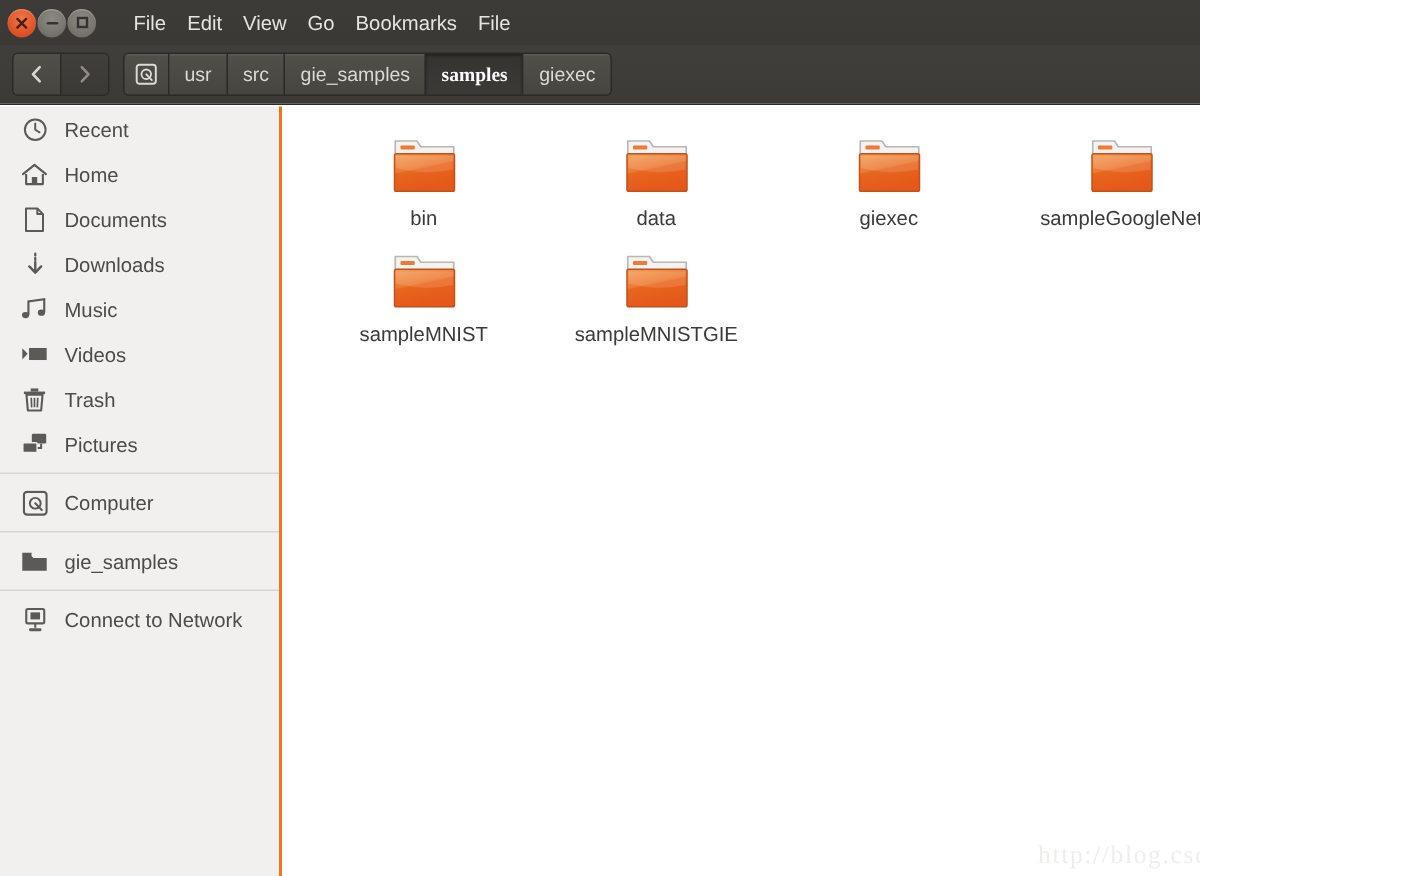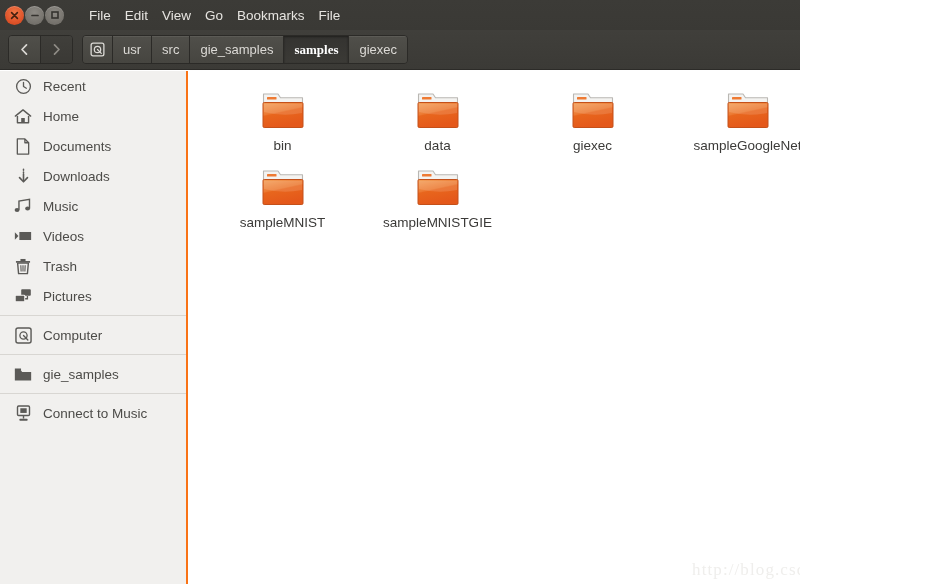--- a/index.html
+++ b/index.html
@@ -483,21 +483,21 @@
 
     <div class="side-item">
       <span class="side-icon">
         <svg width="15" height="17" viewBox="0 0 16 18">
           <rect x="1.6" y="1" width="12.8" height="10.2" rx="1.2" fill="none" stroke="#5b5a57" stroke-width="1.5"></rect>
           <rect x="4.6" y="3.4" width="6.8" height="5" fill="#5b5a57"></rect>
           <path d="M8 11.4 L8 14.4" stroke="#5b5a57" stroke-width="1.5"></path>
           <rect x="3.6" y="14.6" width="8.8" height="2.2" rx="0.8" fill="#5b5a57"></rect>
         </svg>
       </span>
-      <span class="side-label">Connect to Music</span>
+      <span class="side-label">Connect to Network</span>
     </div>
 
   </div>
 
   <div class="content">
     <div class="icon-grid">
 
       <div class="grid-cell">
         <span class="cell-icon">
           <svg width="44" height="40" viewBox="0 0 44 40">

